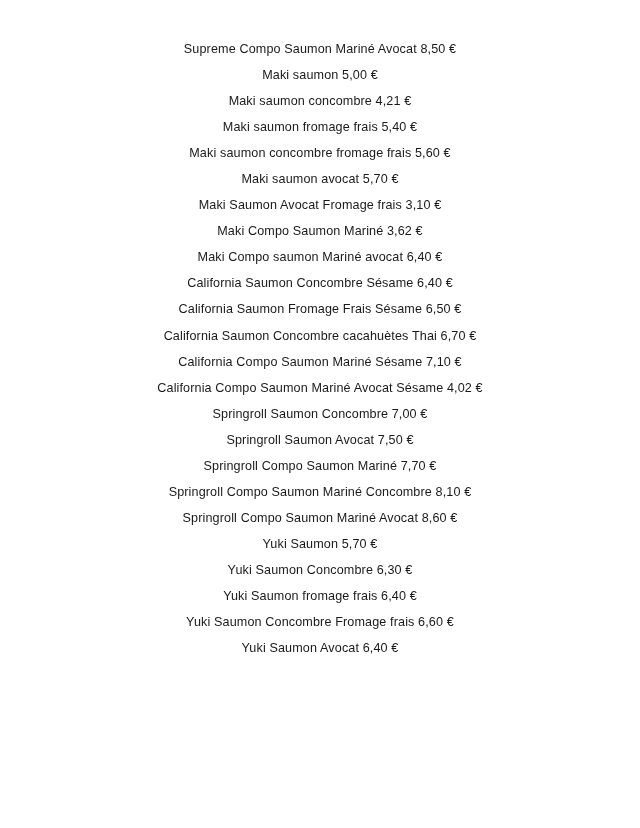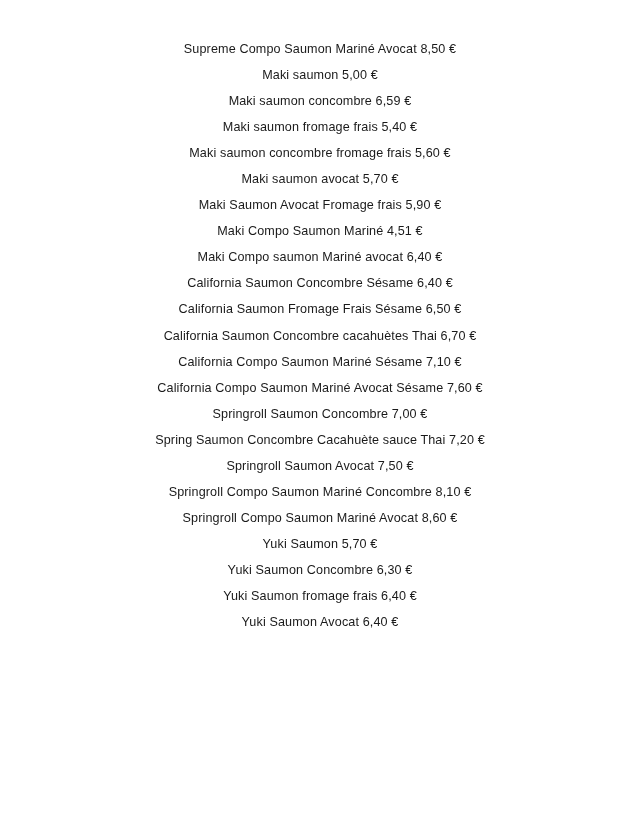--- a/index.html
+++ b/index.html
@@ -42,35 +42,36 @@
     font-weight: 400;
   }
 </style>
 </head>
 <body>
 
 <div class="page">
   <div class="menu-list">
     <div class="menu-line">Supreme Compo Saumon Mariné Avocat 8,50 €</div>
     <div class="menu-line">Maki saumon 5,00 €</div>
-    <div class="menu-line">Maki saumon concombre 6,59 €</div>
+    <div class="menu-line">Maki saumon concombre 4,21 €</div>
     <div class="menu-line">Maki saumon fromage frais 5,40 €</div>
     <div class="menu-line">Maki saumon concombre fromage frais 5,60 €</div>
     <div class="menu-line">Maki saumon avocat 5,70 €</div>
-    <div class="menu-line">Maki Saumon Avocat Fromage frais 5,90 €</div>
-    <div class="menu-line">Maki Compo Saumon Mariné 4,51 €</div>
+    <div class="menu-line">Maki Saumon Avocat Fromage frais 3,10 €</div>
+    <div class="menu-line">Maki Compo Saumon Mariné 3,62 €</div>
     <div class="menu-line">Maki Compo saumon Mariné avocat 6,40 €</div>
     <div class="menu-line">California Saumon Concombre Sésame 6,40 €</div>
     <div class="menu-line">California Saumon Fromage Frais Sésame 6,50 €</div>
     <div class="menu-line">California Saumon Concombre cacahuètes Thai 6,70 €</div>
     <div class="menu-line">California Compo Saumon Mariné Sésame 7,10 €</div>
-    <div class="menu-line">California Compo Saumon Mariné Avocat Sésame 7,60 €</div>
+    <div class="menu-line">California Compo Saumon Mariné Avocat Sésame 4,02 €</div>
     <div class="menu-line">Springroll Saumon Concombre 7,00 €</div>
-    <div class="menu-line">Spring Saumon Concombre Cacahuète sauce Thai 7,20 €</div>
     <div class="menu-line">Springroll Saumon Avocat 7,50 €</div>
+    <div class="menu-line">Springroll Compo Saumon Mariné 7,70 €</div>
     <div class="menu-line">Springroll Compo Saumon Mariné Concombre 8,10 €</div>
     <div class="menu-line">Springroll Compo Saumon Mariné Avocat 8,60 €</div>
     <div class="menu-line">Yuki Saumon 5,70 €</div>
     <div class="menu-line">Yuki Saumon Concombre 6,30 €</div>
     <div class="menu-line">Yuki Saumon fromage frais 6,40 €</div>
+    <div class="menu-line">Yuki Saumon Concombre Fromage frais 6,60 €</div>
     <div class="menu-line">Yuki Saumon Avocat 6,40 €</div>
   </div>
 </div>
 
 </body></html>

